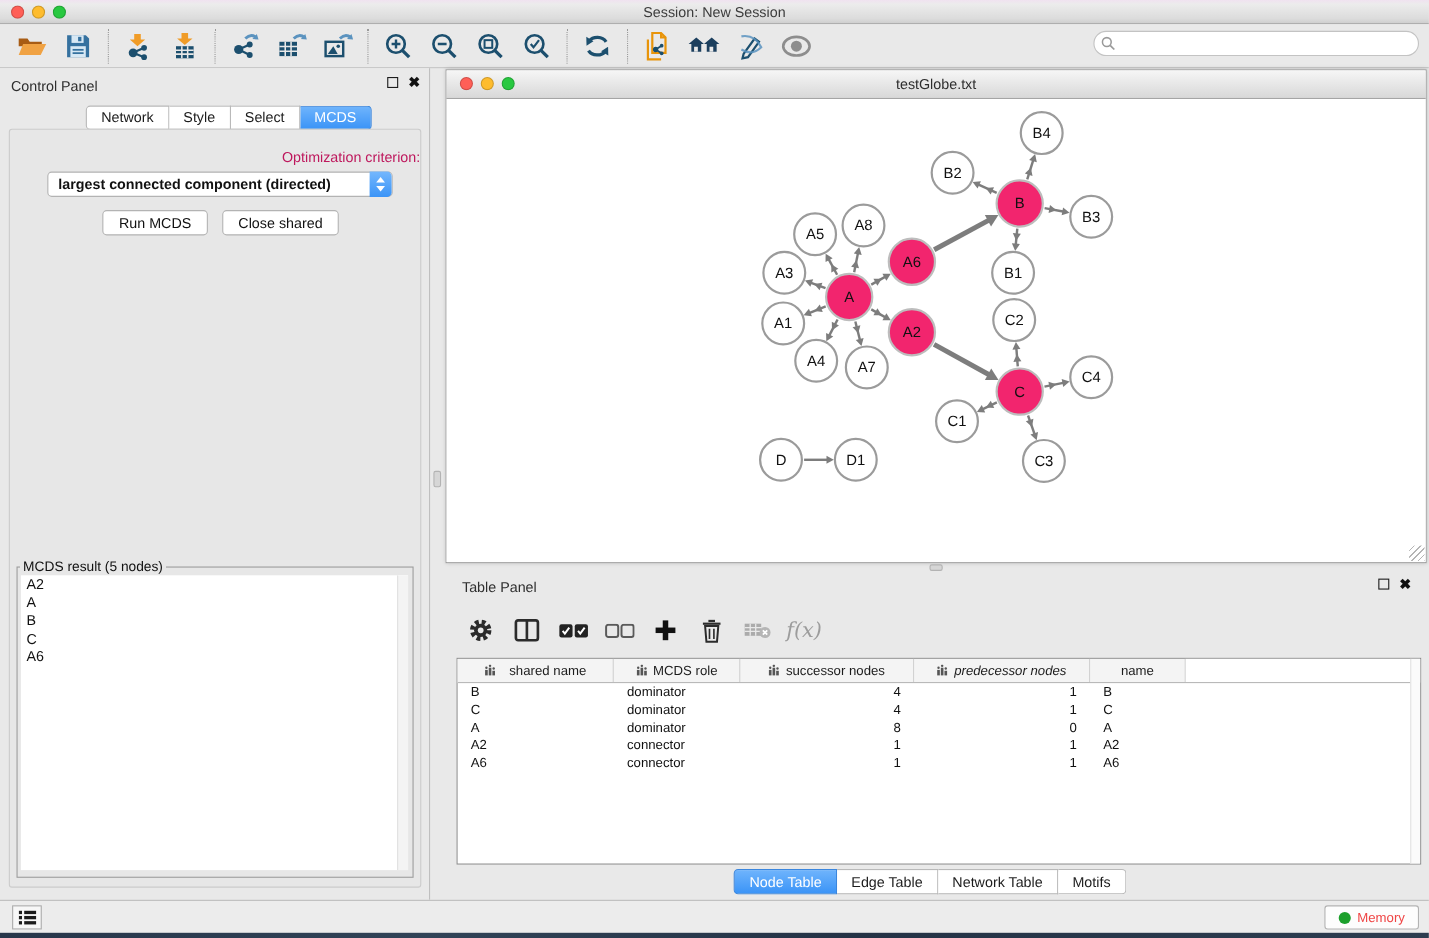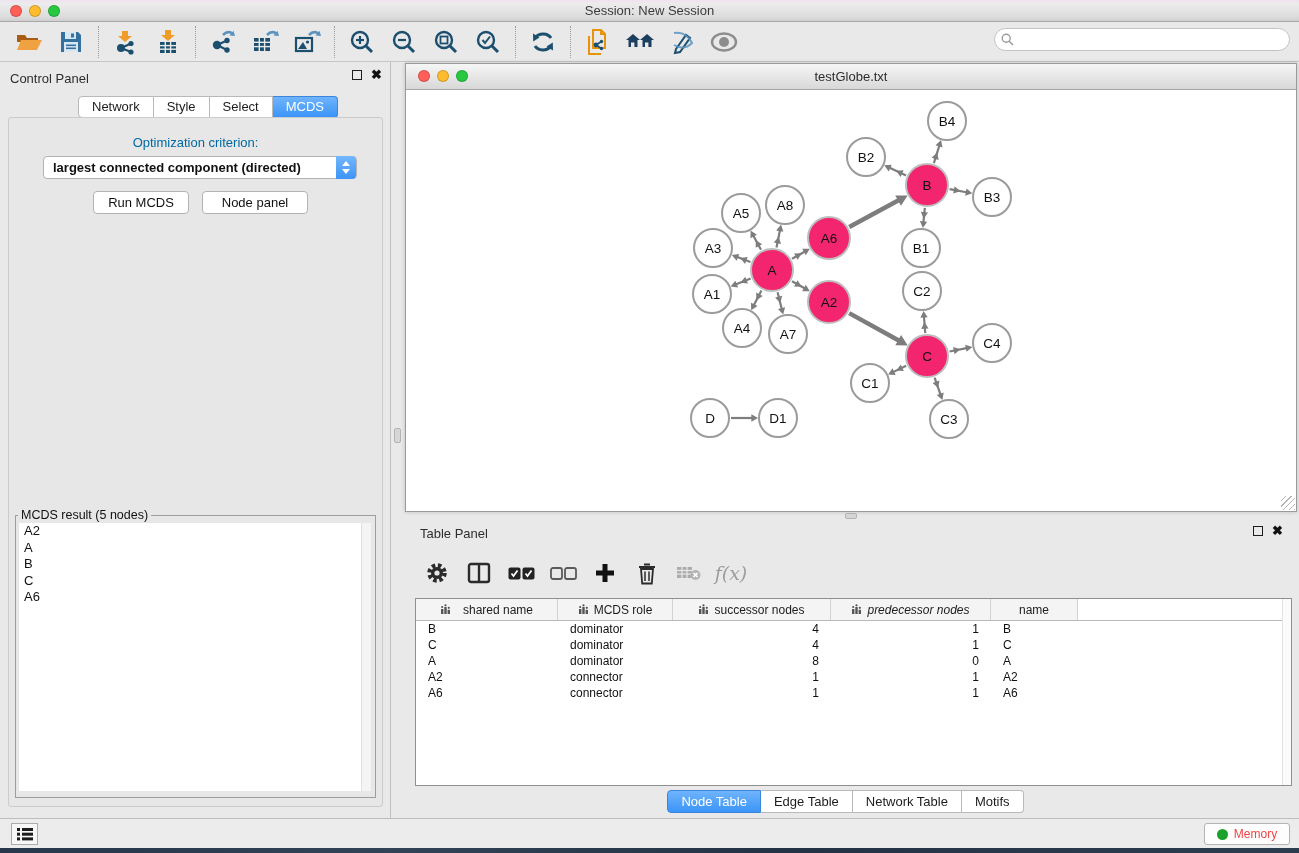--- a/index.html
+++ b/index.html
@@ -33,21 +33,21 @@
   .float-box { width:10px; height:10px; border:1.6px solid #1c1c1c; }
   .close-x { font-size:13px; font-weight:bold; color:#111; line-height:10px; }
   #cp-tabs { position:absolute; left:78px; top:34px; display:flex; }
   .tab { height:22px; padding:0 13px; background:#fff; border:1px solid #b9b9b9; border-left:none;
     font-size:13px; line-height:20px; color:#1c1c1c; }
   .tab:first-child { border-left:1px solid #b9b9b9; border-radius:4px 0 0 4px; }
   .tab:last-child { border-radius:0 4px 4px 0; }
   .tab.active { background:linear-gradient(#6fb4fc,#3b94f7); color:#fff; border-color:#3b86dd; }
   #cp-body { position:absolute; left:8px; top:55px; width:375px; height:690px; background:#e7e7e7;
     border:1px solid #cbcbcb; border-radius:3px; }
-  #opt-label { position:absolute; width:100%; text-align:center; top:17px; font-size:13px; color:#0369a1; }
+  #opt-label { position:absolute; width:100%; text-align:right; top:17px; font-size:13px; color:#be185d; }
   #criterion-select { position:absolute; left:34px; top:38px; width:314px; height:23px; background:#fff;
     border:1px solid #b3b3b3; border-radius:4px; font-size:13px; line-height:21px; padding-left:9px; color:#111;font-weight:bold; }
   #criterion-stepper { position:absolute; right:0; top:-1px; width:20px; height:23px; border-radius:0 4px 4px 0;
     background:linear-gradient(#74b7fd,#3b94f7); }
   .chev { position:absolute; left:6px; width:0; height:0; border-left:4px solid transparent; border-right:4px solid transparent; }
   .chev.up { top:5px; border-bottom:5px solid #fff; }
   .chev.down { bottom:5px; border-top:5px solid #fff; }
   .cp-btn { position:absolute; top:73px; height:23px; background:#fff; border:1px solid #b3b3b3; border-radius:4px;
     font-size:13px; font-family:"Liberation Sans",sans-serif; color:#111; }
   #run-btn { left:84px; width:96px; }
@@ -286,21 +286,21 @@
   <div id="cp-body">
     <div id="opt-label">Optimization criterion:</div>
     <div id="criterion-select">
       <span>largest connected component (directed)</span>
       <div id="criterion-stepper">
         <div class="chev up"></div>
           <div class="chev down"></div>
       </div>
     </div>
     <button class="cp-btn" id="run-btn">Run MCDS</button>
-    <button class="cp-btn" id="closepanel-btn">Node panel</button>
+    <button class="cp-btn" id="closepanel-btn">Close shared</button>
     <fieldset id="result-fieldset">
       <legend>MCDS result (5 nodes)</legend>
       <div id="result-list">
         <div class="result-item">A2</div>
           <div class="result-item">A</div>
           <div class="result-item">B</div>
           <div class="result-item">C</div>
           <div class="result-item">A6</div>
           <div id="result-scroll"></div>
       </div>

